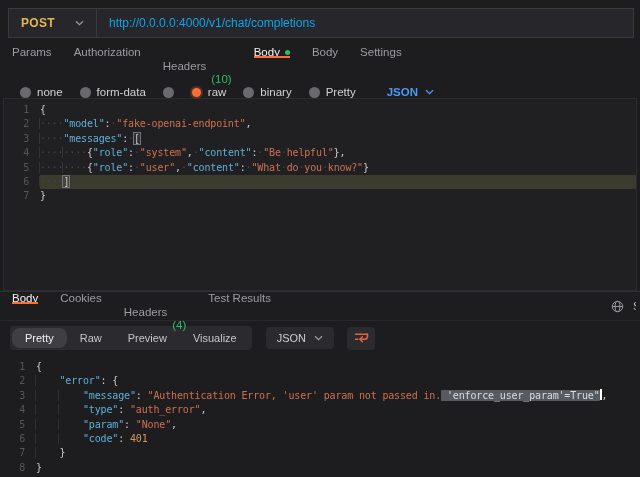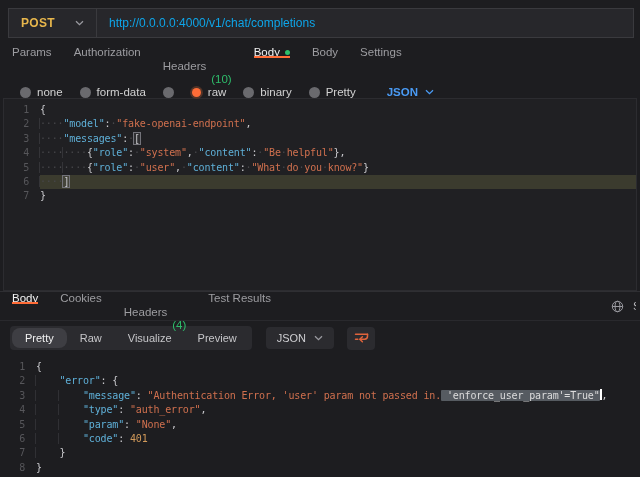--- a/index.html
+++ b/index.html
@@ -198,22 +198,22 @@
             <path d="M1.3 6.5h10.4"></path>
         </svg>
       </span>
       <span class="clipped">S</span>
     </div>
   </div>
   <div class="toolbar">
     <div class="seg" id="resp-views">
         <span class="view active">Pretty</span>
         <span class="view">Raw</span>
+        <span class="view">Preview</span>
         <span class="view">Visualize</span>
-        <span class="view">Preview</span>
       </div>
     <div class="json-dd">
       <span>JSON</span>
       <span>
         <svg width="9" height="6" viewBox="0 0 9 6">
             <path d="M1 1.3 L4.5 4.6 L8 1.3" stroke="#9a9aa0" stroke-width="1.3" fill="none"></path>
           </svg>
       </span>
     </div>
     <div class="wrap-btn">

